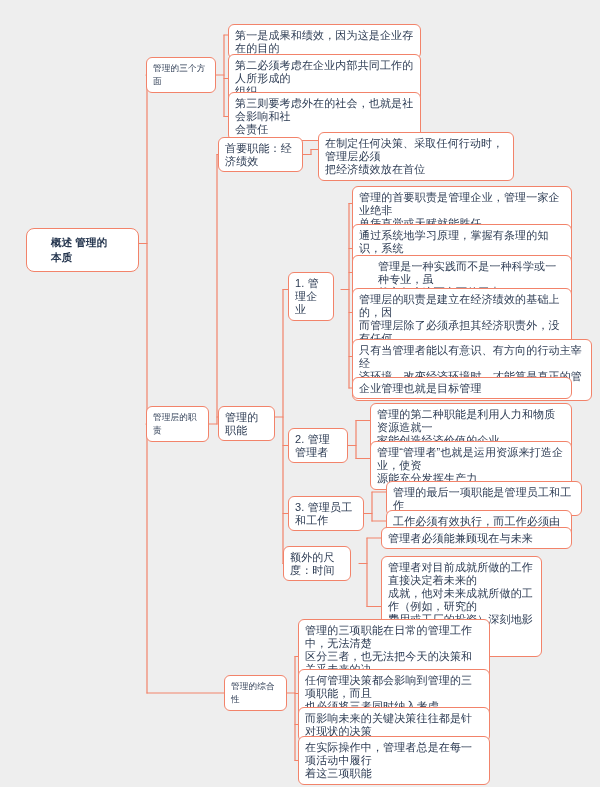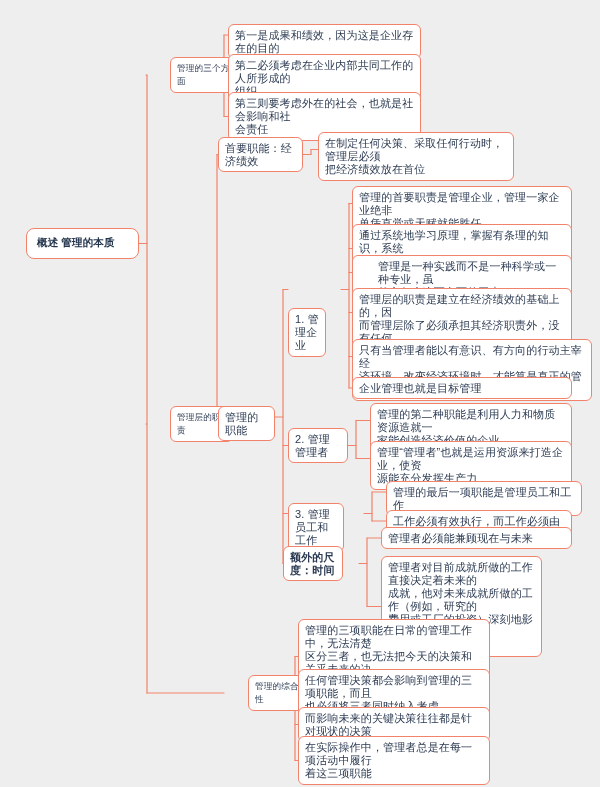--- a/index.html
+++ b/index.html
@@ -40,27 +40,26 @@
     padding: 3.5px 6px;
     white-space: pre-line;
     letter-spacing: 0.15px;
   }
   .node.root {
     font-weight: bold;
     font-size: 10.5px;
     line-height: 15px;
     border-width: 1.6px;
     border-radius: 8px;
-    padding: 6px 10px;
+    padding: 6px 24px;
     color: #23344d;
   }
   .node.lvl1 {
     font-size: 8.6px;
     line-height: 13.4px;
-    margin-left: 24px;
   }
   .node.lvl2 {
     font-size: 11px;
   }
 </style>
 </head>
 <body>
 
 <div id="map">
   <svg id="edges" width="600" height="787" viewBox="0 0 600 787">
@@ -119,43 +118,43 @@
     <div class="node lvl2" style="left: 228px; top: 24px; width: 193px; min-height: 21px;"><span>第一是成果和绩效，因为这是企业存在的目的</span></div>
     <div class="node lvl2" style="left: 228px; top: 54px; width: 193px; min-height: 34px;"><span>第二必须考虑在企业内部共同工作的人所形成的
 组织</span></div>
     <div class="node lvl2" style="left: 228px; top: 92px; width: 193px; min-height: 34px;"><span>第三则要考虑外在的社会，也就是社会影响和社
 会责任</span></div>
     <div class="node lvl1" style="left: 146px; top: 406px; width: 63px; min-height: 22px;"><span>管理层的职责</span></div>
     <div class="node lvl2" style="left: 218px; top: 137px; width: 85px; min-height: 22px;"><span>首要职能：经济绩效</span></div>
     <div class="node lvl2" style="left: 318px; top: 132px; width: 196px; min-height: 33px;"><span>在制定任何决策、采取任何行动时，管理层必须
 把经济绩效放在首位</span></div>
     <div class="node lvl2" style="left: 218px; top: 406px; width: 57px; min-height: 22px;"><span>管理的职能</span></div>
-    <div class="node lvl2" style="left: 288px; top: 272px; width: 38px; min-height: 21px; margin-top: 36px;"><span>1. 管理企业</span></div>
+    <div class="node lvl2" style="left: 288px; top: 272px; width: 46px; min-height: 21px;"><span>1. 管理企业</span></div>
     <div class="node lvl2" style="left: 352px; top: 186px; width: 220px; min-height: 33px;"><span>管理的首要职责是管理企业，管理一家企业绝非
 单凭直觉或天赋就能胜任</span></div>
     <div class="node lvl2" style="left: 352px; top: 224px; width: 220px; min-height: 46px;"><span>通过系统地学习原理，掌握有条理的知识，系统
 地分析其在工作所有领域中的表现，包括企业的
 管理，将提高管理者的绩效</span></div>
     <div class="node lvl2" style="left: 352px; top: 255px; width: 220px; min-height: 33px; padding-left: 25px;"><span>管理是一种实践而不是一种科学或一种专业，虽
 然它包含这两方面的因素</span></div>
     <div class="node lvl2" style="left: 352px; top: 288px; width: 220px; min-height: 46px;"><span>管理层的职责是建立在经济绩效的基础上的，因
 而管理层除了必须承担其经济职责外，没有任何
 职权</span></div>
     <div class="node lvl2" style="left: 352px; top: 339px; width: 240px; min-height: 33px;"><span>只有当管理者能以有意识、有方向的行动主宰经
 济环境、改变经济环境时，才能算是真正的管理</span></div>
     <div class="node lvl2" style="left: 352px; top: 377px; width: 220px; min-height: 21px;"><span>企业管理也就是目标管理</span></div>
     <div class="node lvl2" style="left: 288px; top: 428px; width: 60px; min-height: 21px;"><span>2. 管理管理者</span></div>
     <div class="node lvl2" style="left: 370px; top: 403px; width: 202px; min-height: 33px;"><span>管理的第二种职能是利用人力和物质资源造就一
 家能创造经济价值的企业</span></div>
     <div class="node lvl2" style="left: 370px; top: 441px; width: 202px; min-height: 33px;"><span>管理“管理者”也就是运用资源来打造企业，使资
 源能充分发挥生产力</span></div>
-    <div class="node lvl2" style="left: 288px; top: 496px; width: 56px; min-height: 21px; margin-top: 7px;"><span>3. 管理员工和工作</span></div>
+    <div class="node lvl2" style="left: 288px; top: 496px; width: 76px; min-height: 21px;"><span>3. 管理员工和工作</span></div>
     <div class="node lvl2" style="left: 386px; top: 481px; width: 196px; min-height: 21px;"><span>管理的最后一项职能是管理员工和工作</span></div>
     <div class="node lvl2" style="left: 386px; top: 510px; width: 186px; min-height: 21px;"><span>工作必须有效执行，而工作必须由员工来完成</span></div>
-    <div class="node lvl2" style="left: 283px; top: 546px; width: 60px; min-height: 22px; font-weight: bold;"><span>额外的尺度：时间</span></div>
+    <div class="node lvl2" style="left: 283px; top: 546px; width: 68px; min-height: 22px;"><span>额外的尺度：时间</span></div>
     <div class="node lvl2" style="left: 381px; top: 527px; width: 191px; min-height: 21px;"><span>管理者必须能兼顾现在与未来</span></div>
     <div class="node lvl2" style="left: 381px; top: 556px; width: 161px; min-height: 59px;"><span>管理者对目前成就所做的工作直接决定着未来的
 成就，他对未来成就所做的工作（例如，研究的
 费用或工厂的投资）深刻地影响着目前现有的成
 就</span></div>
     <div class="node lvl1" style="left: 224px; top: 675px; width: 63px; min-height: 22px;"><span>管理的综合性</span></div>
     <div class="node lvl2" style="left: 298px; top: 619px; width: 192px; min-height: 46px;"><span>管理的三项职能在日常的管理工作中，无法清楚
 区分三者，也无法把今天的决策和关乎未来的决
 策完全分开</span></div>
     <div class="node lvl2" style="left: 298px; top: 669px; width: 192px; min-height: 33px;"><span>任何管理决策都会影响到管理的三项职能，而且

